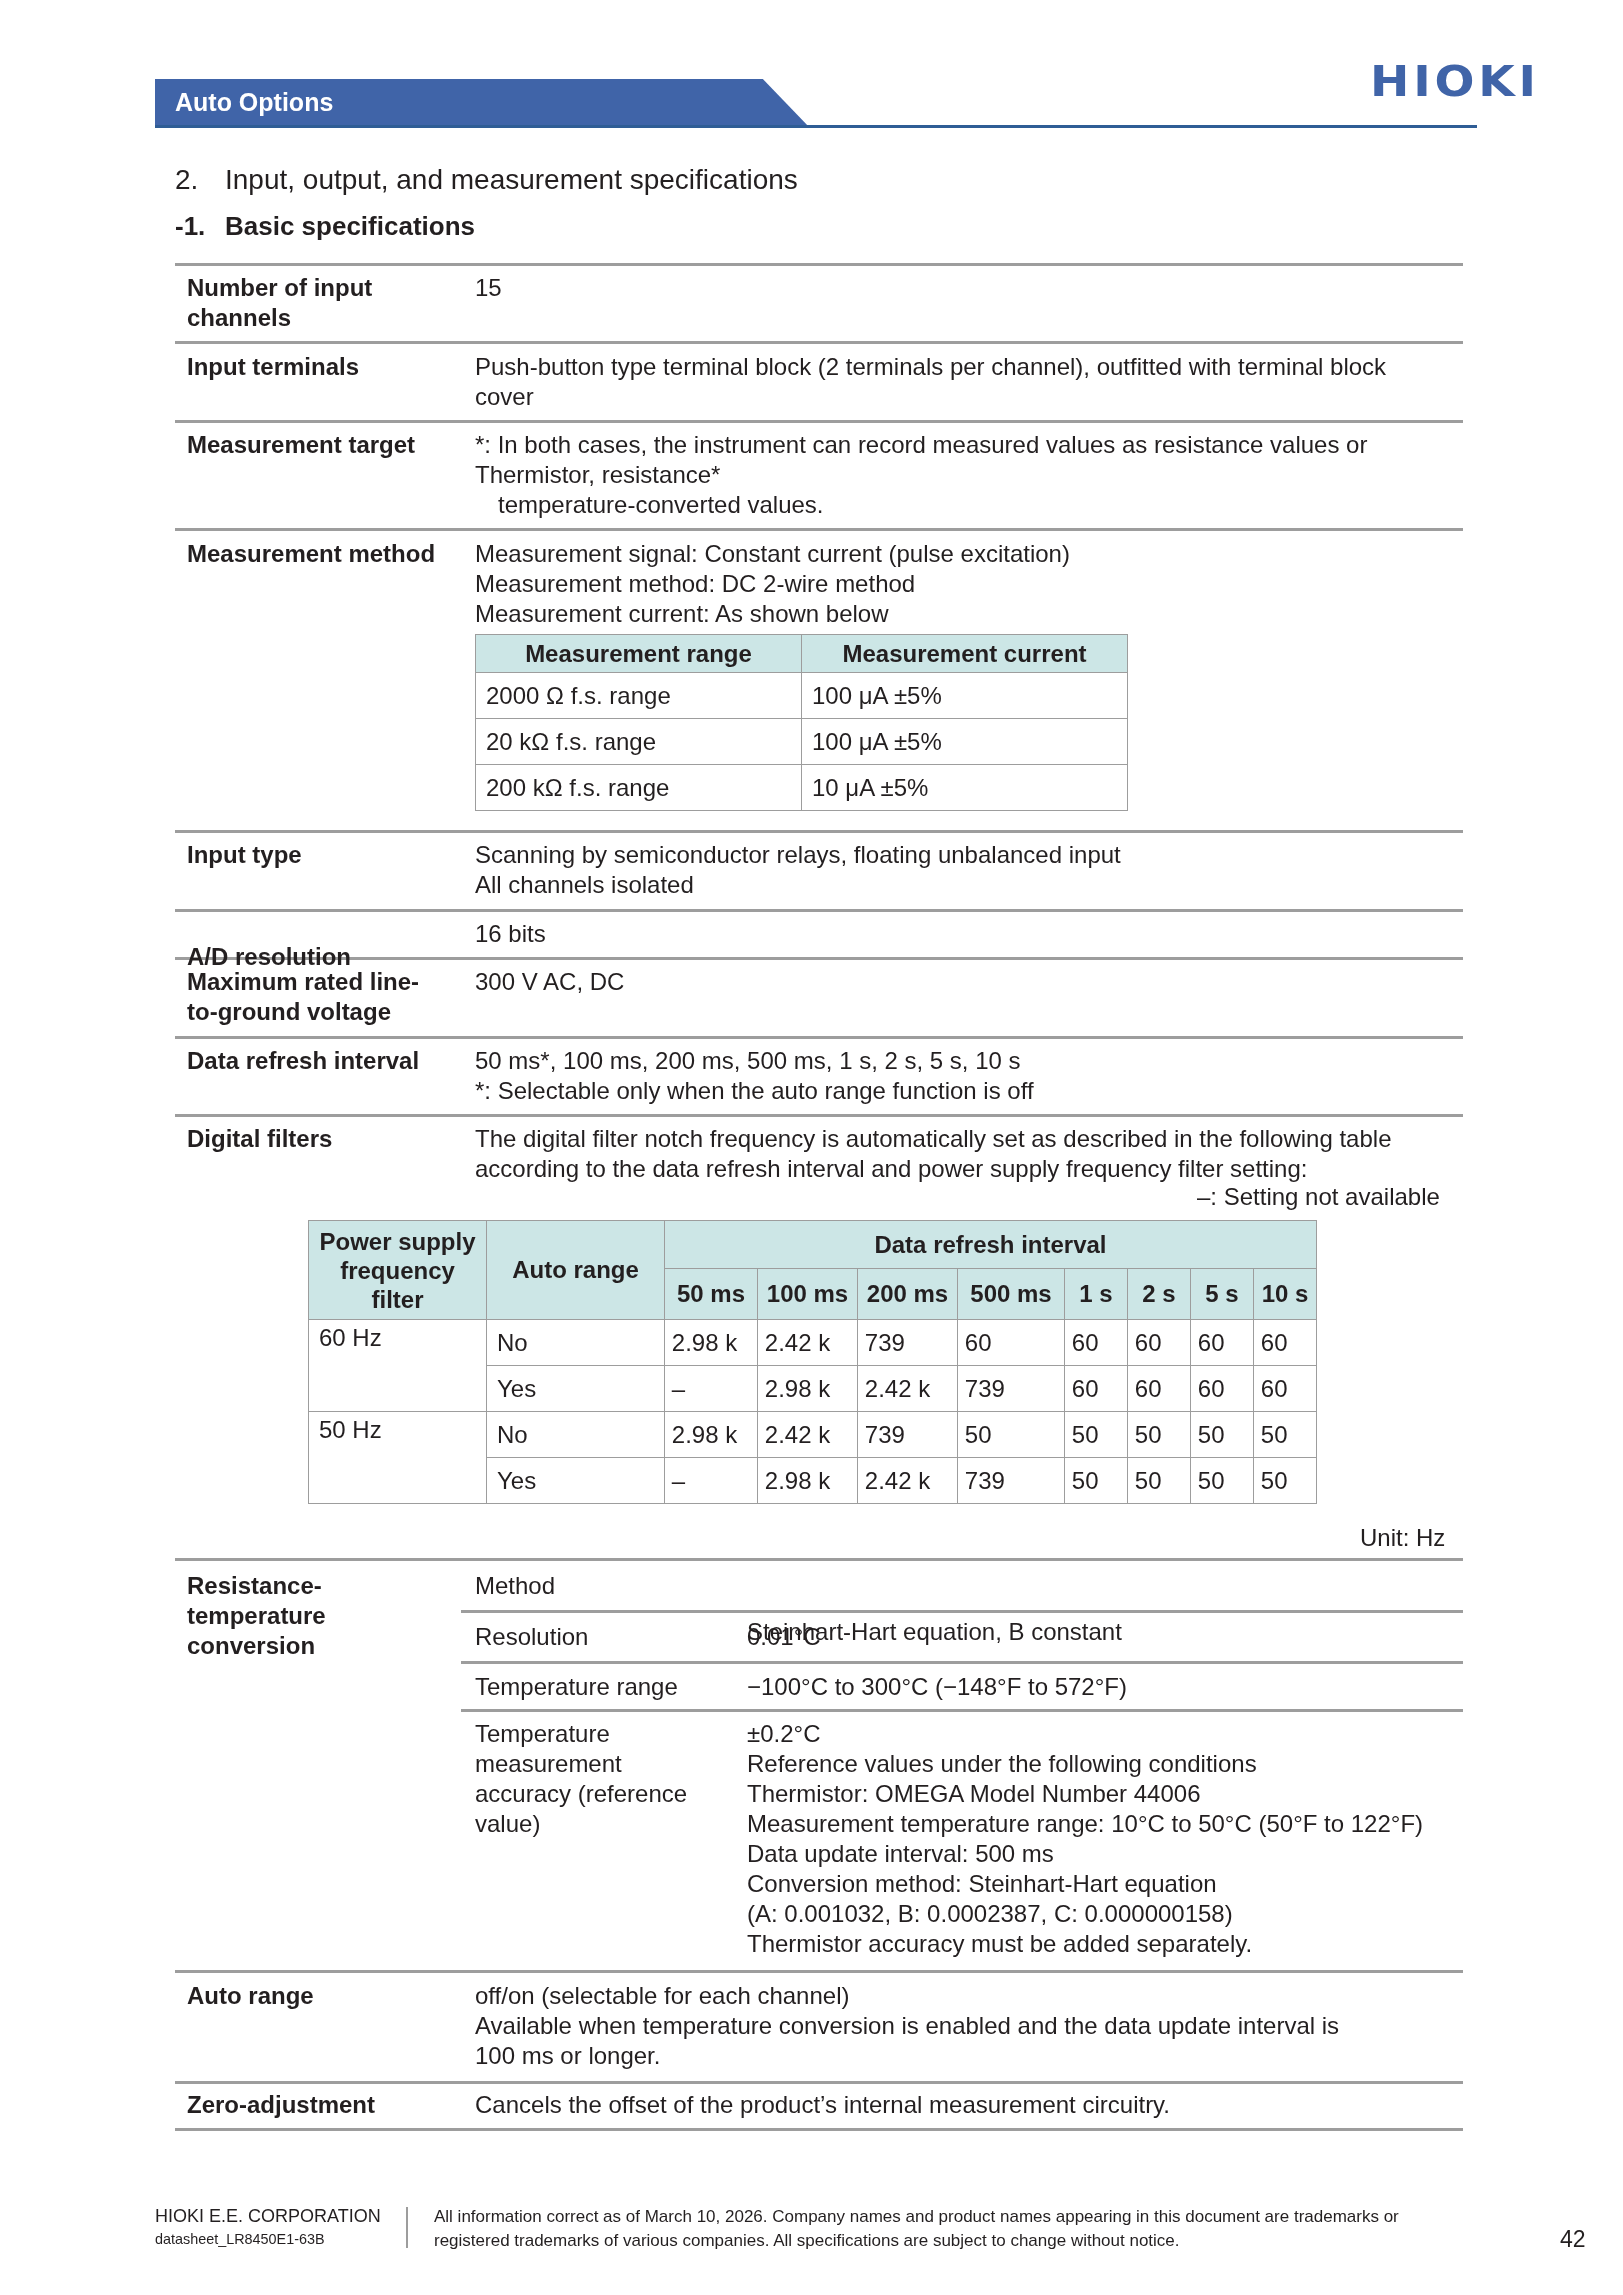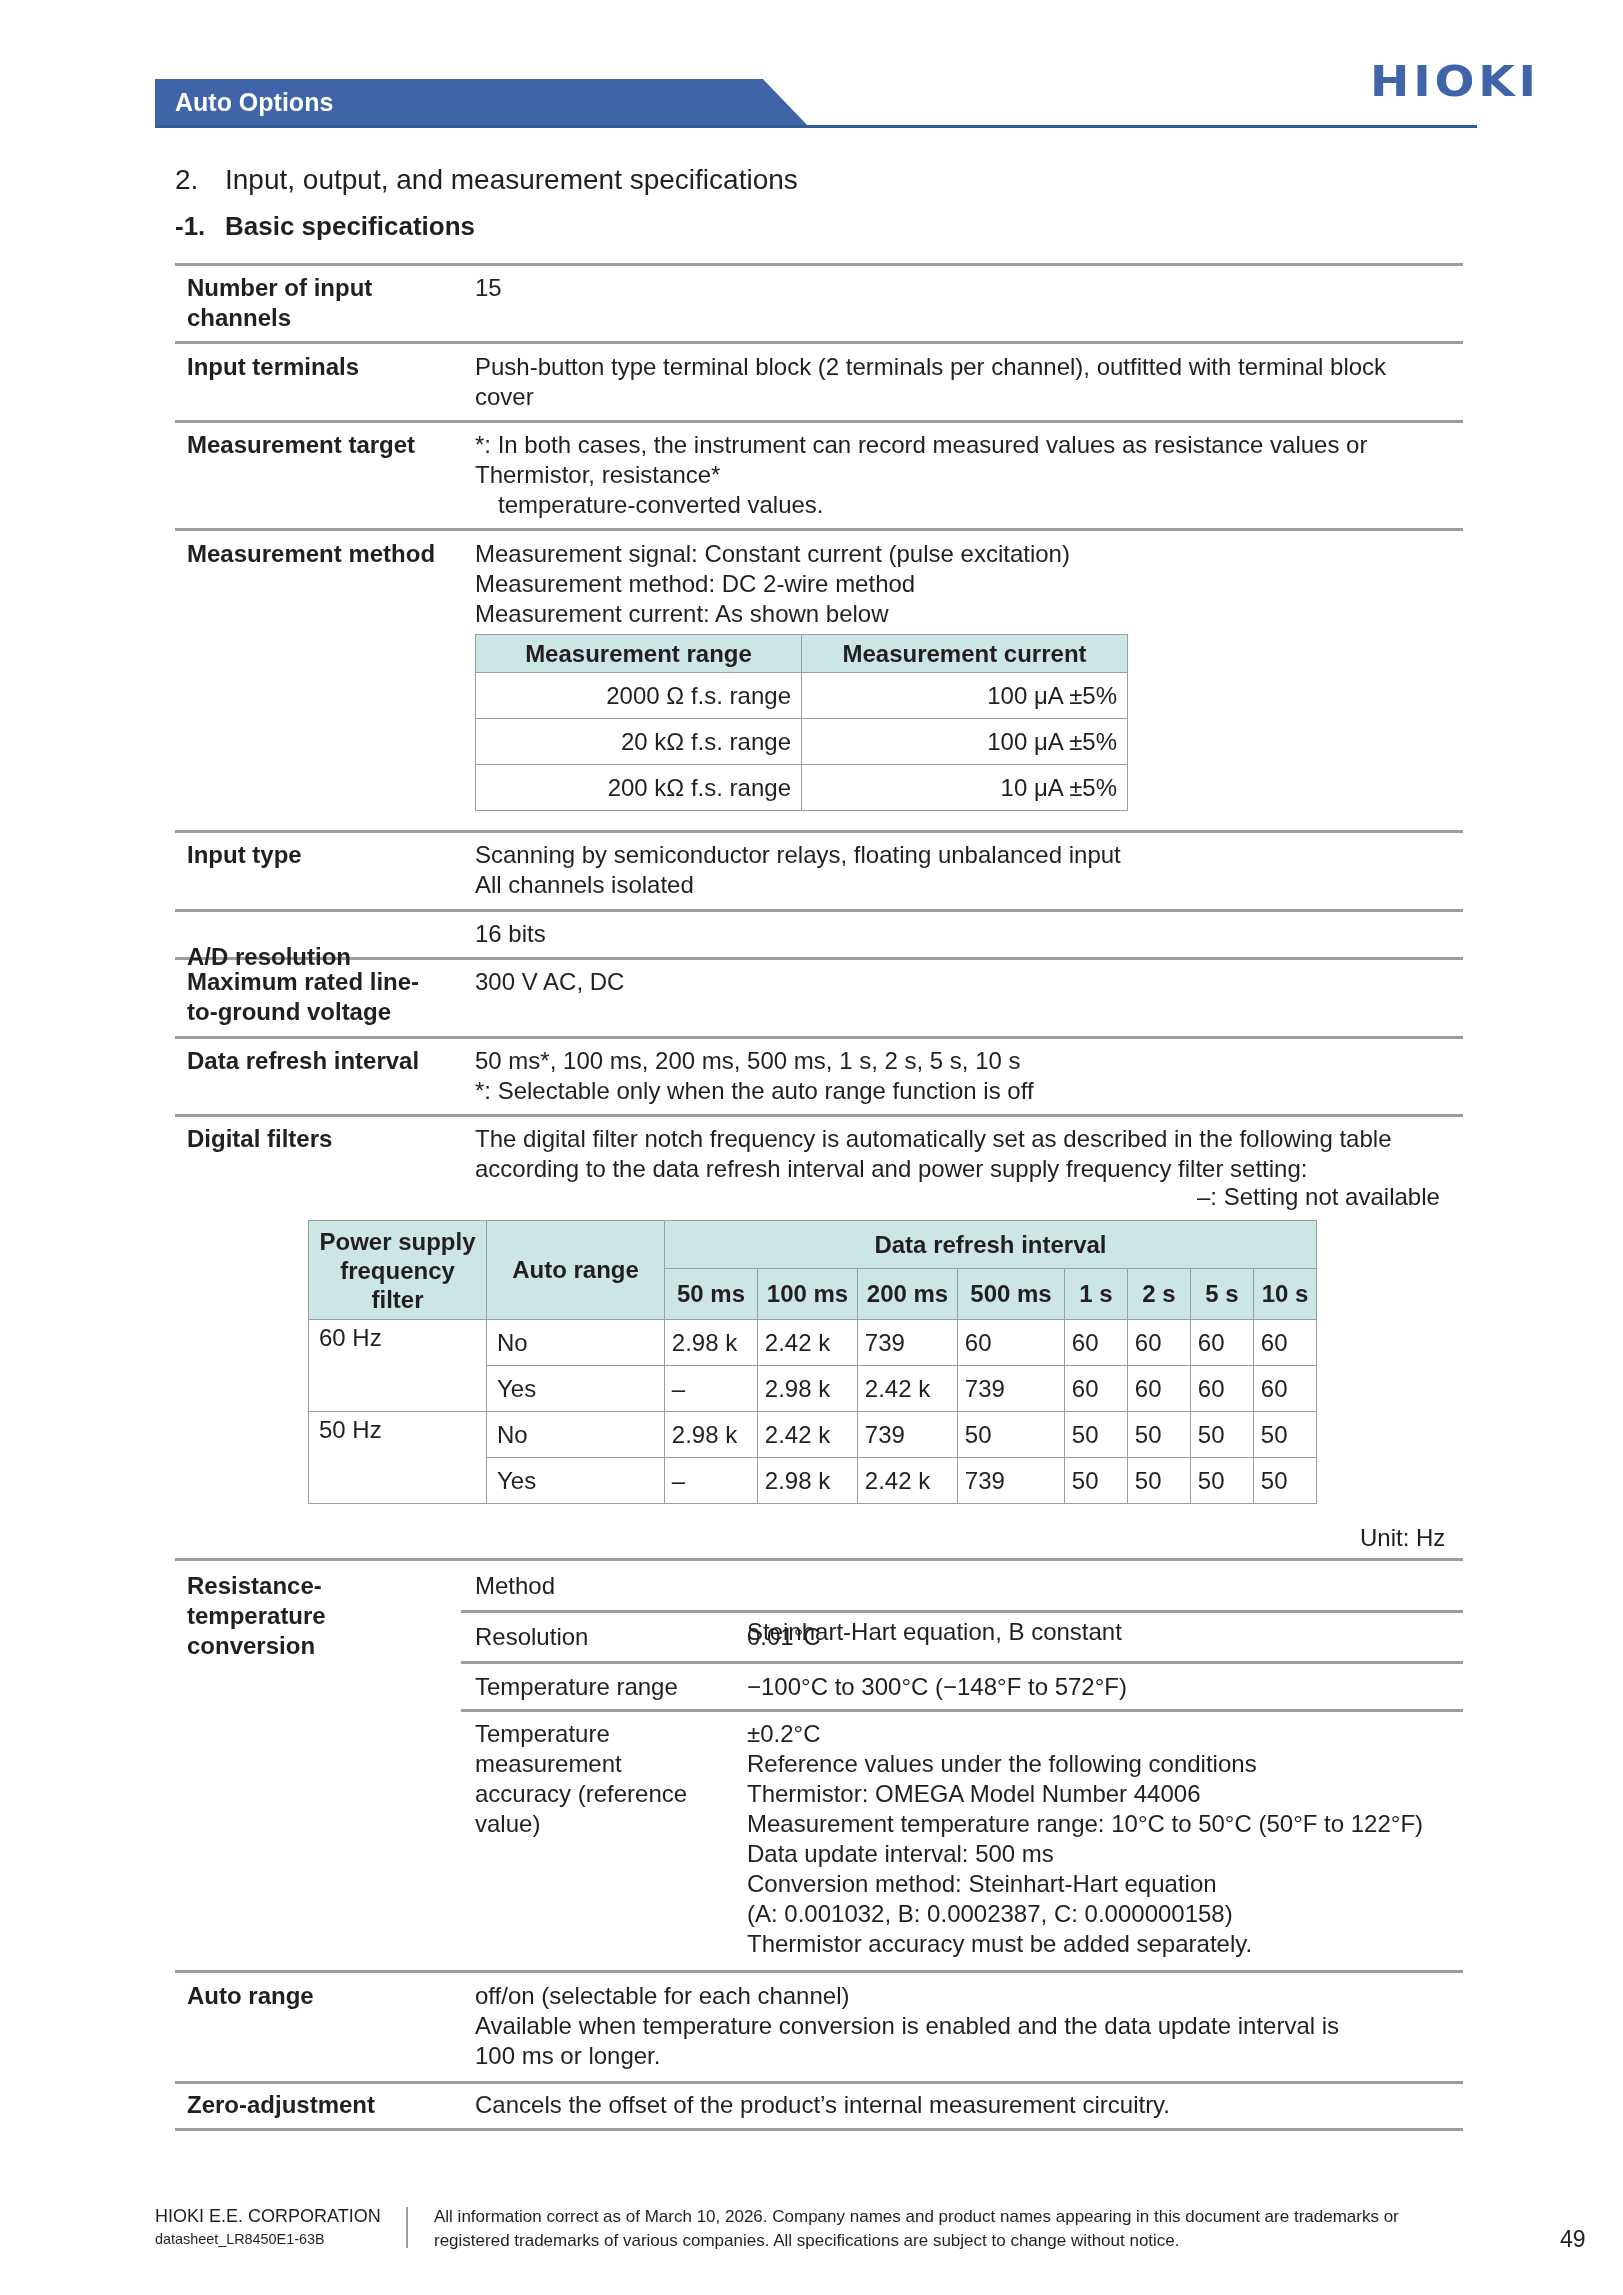--- a/index.html
+++ b/index.html
@@ -21,21 +21,21 @@
   .subrule { left:461px; width:1002px; height:2.5px; background:#9d9d9d; }
   .lbl { left:187px; font-size:24px; font-weight:bold; line-height:30px; width:271px; }
   .val { left:475px; font-size:24px; line-height:30px; width:981px; }
   .val .ind { padding-left:23px; display:block; }
   .line { display:block; }
   
   table { border-collapse:collapse; }
   .mt { left:475px; top:634px; }
   .mt th, .mt td { border:1.7px solid #9d9d9d; font-size:24px; }
   .mt th { background:#cce6e6; font-weight:bold; height:37px; padding:0 10px; text-align:center; }
-  .mt td { height:45px; text-align:right; padding:0 10px; }
+  .mt td { height:45px; text-align:left; padding:0 10px; }
   .mt col.c1 { width:326px; } .mt col.c2 { width:326px; }
   
   .note { font-size:24px; }
   .dt { left:308px; top:1220px; }
   .dt th, .dt td { border:1.7px solid #9d9d9d; font-size:24px; }
   .dt th { background:#cce6e6; font-weight:bold; text-align:center; padding:0 5px; }
   .dt td { text-align:left; padding:0 10px; height:45px; }
   .dt td.num { padding:0 6.8px; }
   .dt td.grp { vertical-align:top; padding-top:4px; }
   .footer-co { left:155px; top:2206px; font-size:18px; color:#231f20; }
@@ -271,14 +271,14 @@
 <div class="abs lbl" style="top:2090px">Zero-adjustment</div>
 <div class="abs val" style="top:2090px">Cancels the offset of the product’s internal measurement circuitry.</div>
 
 <div class="abs footer-co">HIOKI E.E. CORPORATION</div>
 <div class="abs footer-ds">datasheet_LR8450E1-63B</div>
 <div class="abs footer-div"></div>
 <div class="abs footer-disc">
   <span class="line">All information correct as of March 10, 2026. Company names and product names appearing in this document are trademarks or</span>
   <span class="line">registered trademarks of various companies. All specifications are subject to change without notice.</span>
 </div>
-<div class="abs footer-page">49</div>
+<div class="abs footer-page">42</div>
 
 
 </body></html>

